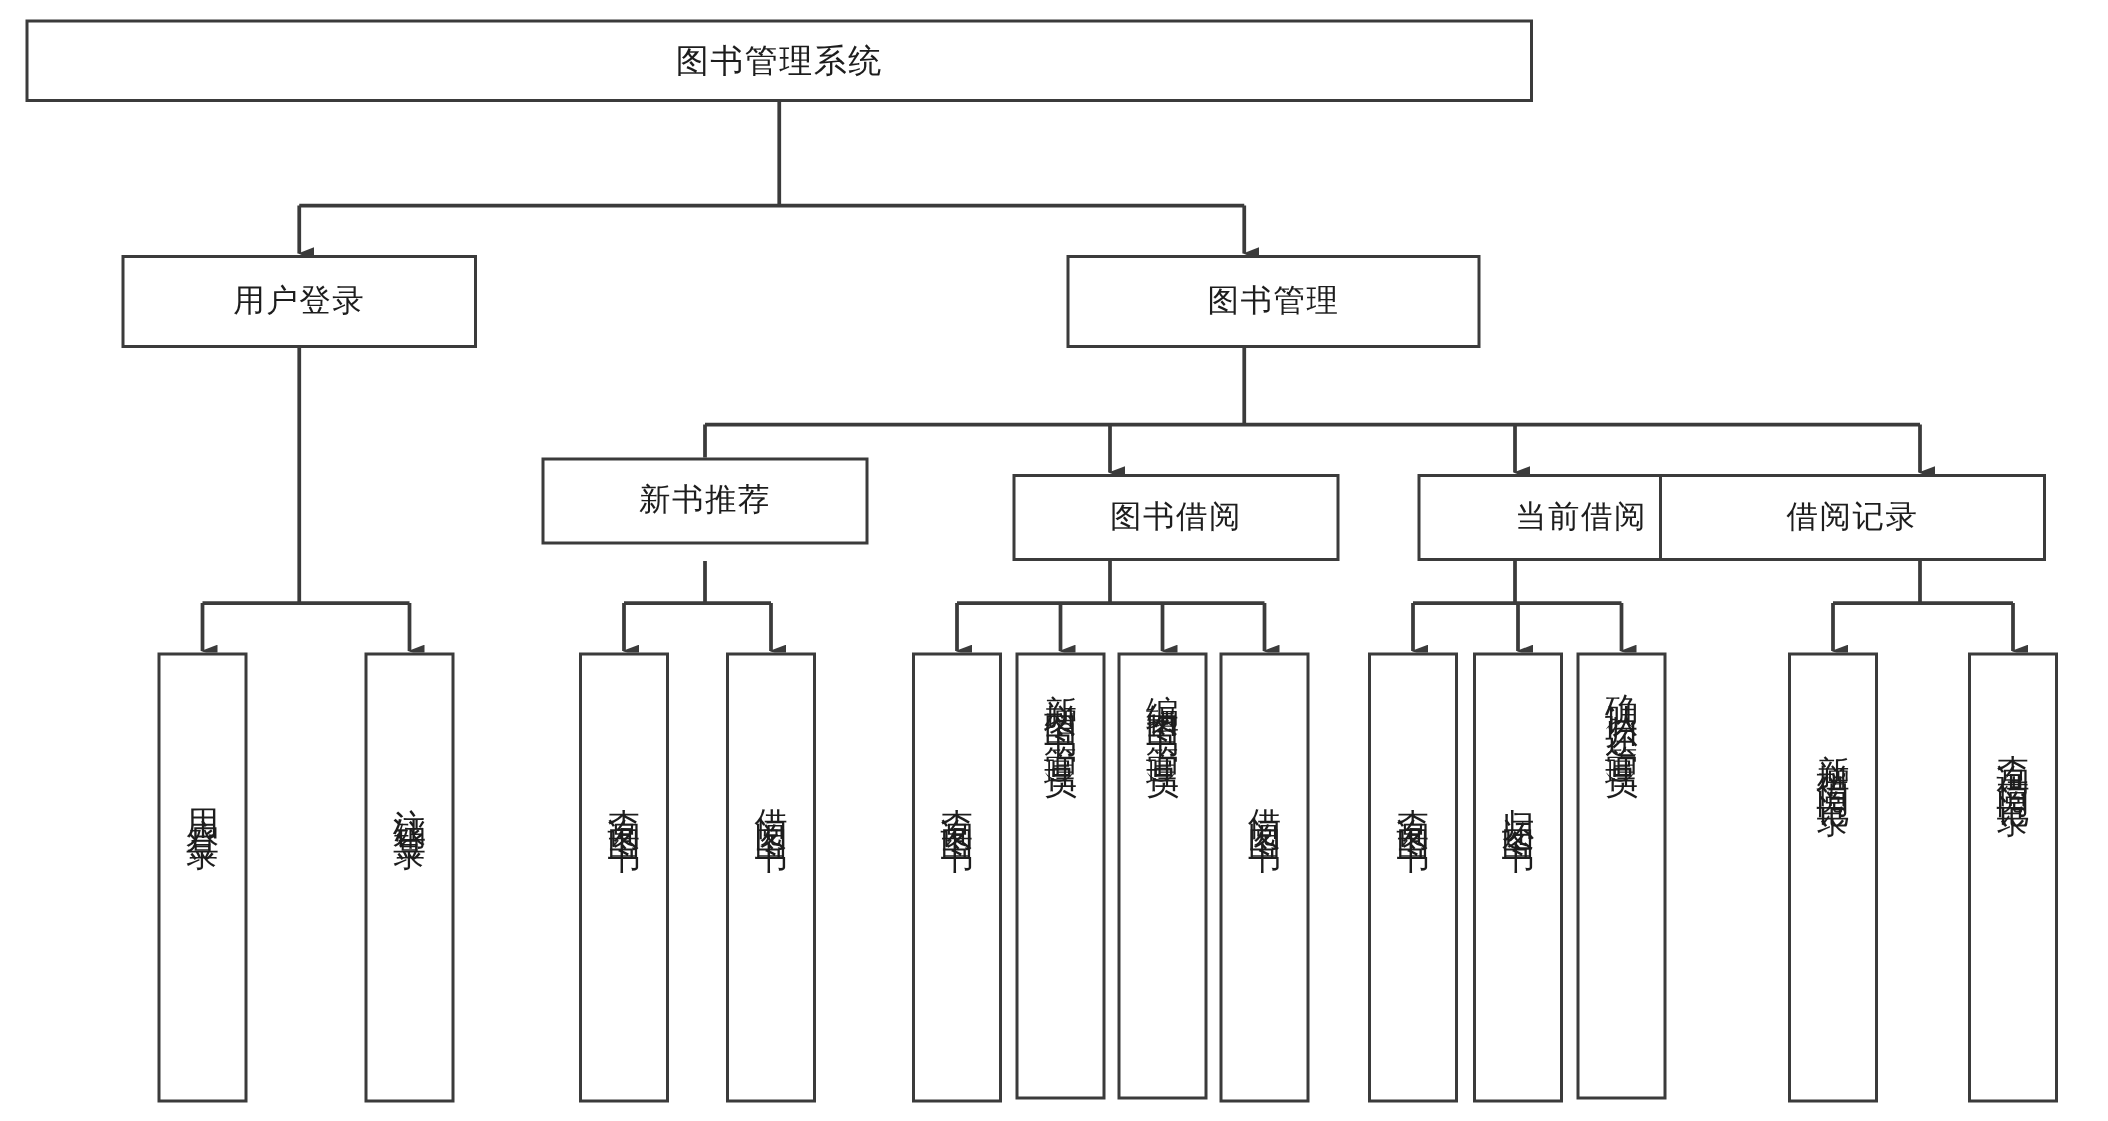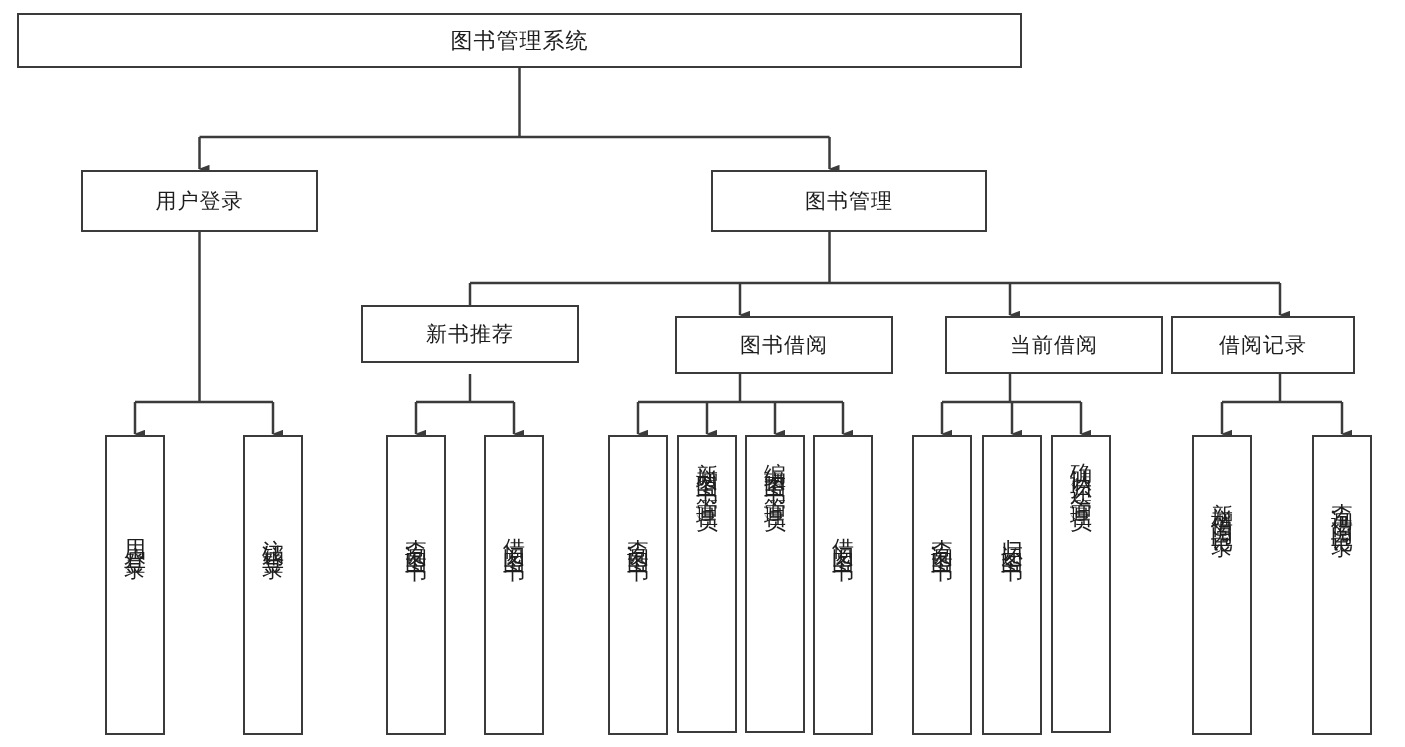--- a/index.html
+++ b/index.html
@@ -78,21 +78,21 @@
       </div>
       <div class="node" style="left: 361px; top: 305px; width: 218px; height: 58px;">
         <span class="lbl">新书推荐</span>
       </div>
       <div class="node" style="left: 631px; top: 316px; width: 218px; height: 58px; margin-left: 44px;">
         <span class="lbl">图书借阅</span>
       </div>
       <div class="node" style="left: 901px; top: 316px; width: 218px; height: 58px; margin-left: 44px;">
         <span class="lbl">当前借阅</span>
       </div>
-      <div class="node" style="left: 1171px; top: 316px; width: 184px; height: 58px;">
+      <div class="node" style="left: 1106px; top: 316px; width: 258px; height: 58px;">
         <span class="lbl">借阅记录</span>
       </div>
       <div class="node vertical" style="left: 105px; top: 435px; width: 60px; height: 300px;">
         <span class="lbl" style="padding-top: 84px;">用户登录</span>
       </div>
       <div class="node vertical" style="left: 243px; top: 435px; width: 60px; height: 300px;">
         <span class="lbl" style="padding-top: 84px;">注销登录</span>
       </div>
       <div class="node vertical" style="left: 386px; top: 435px; width: 60px; height: 300px;">
         <span class="lbl" style="padding-top: 84px;">查询图书</span>

